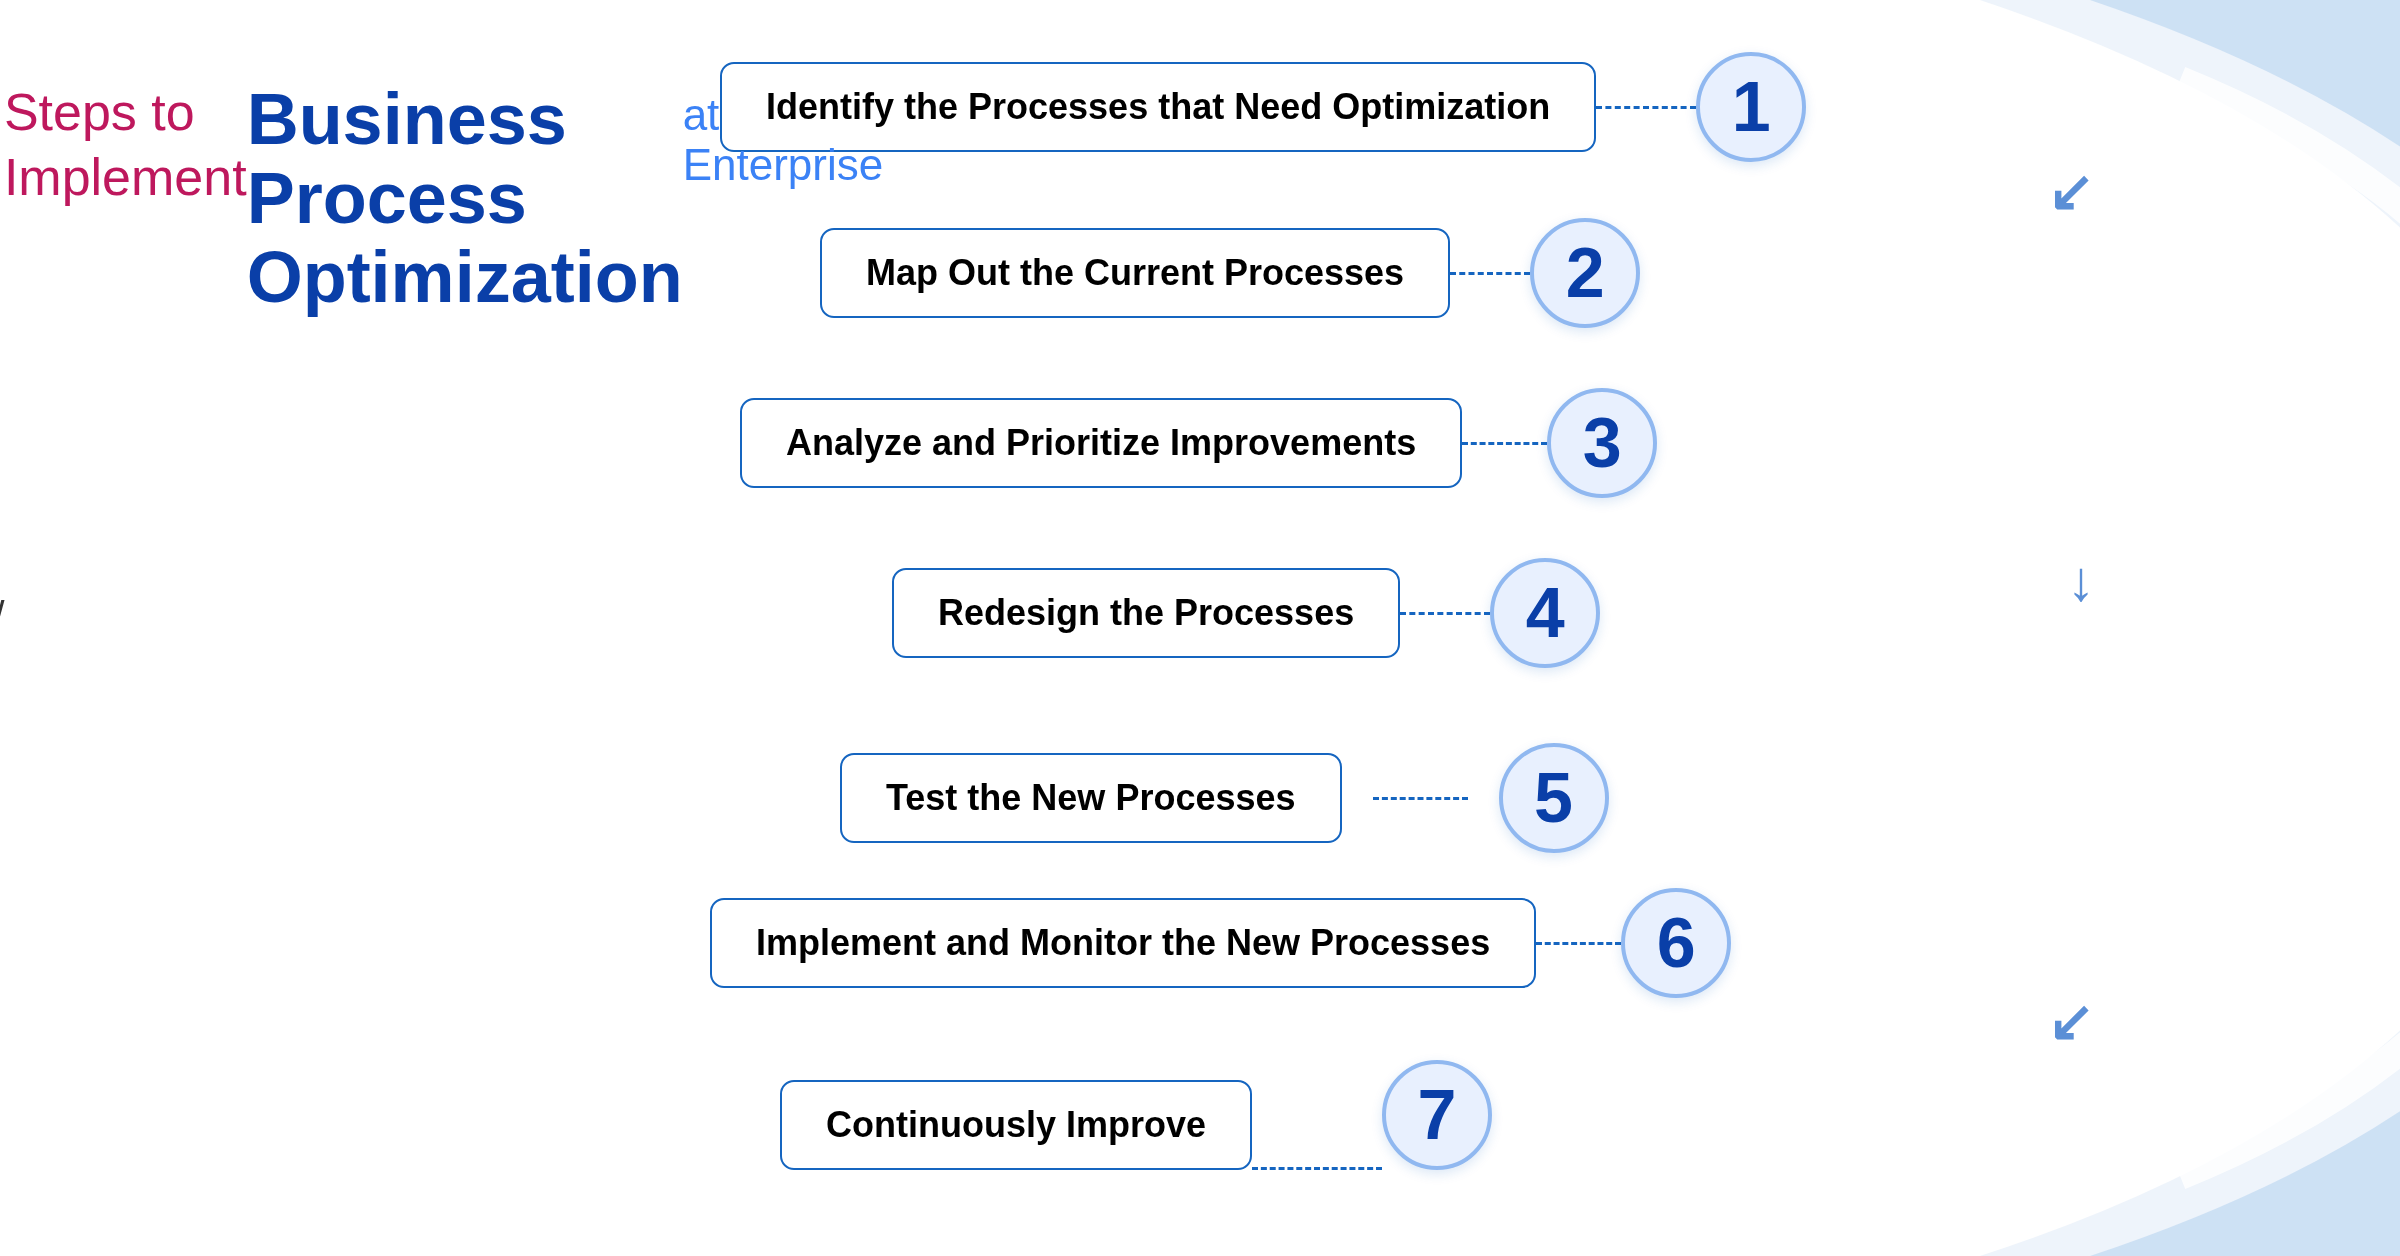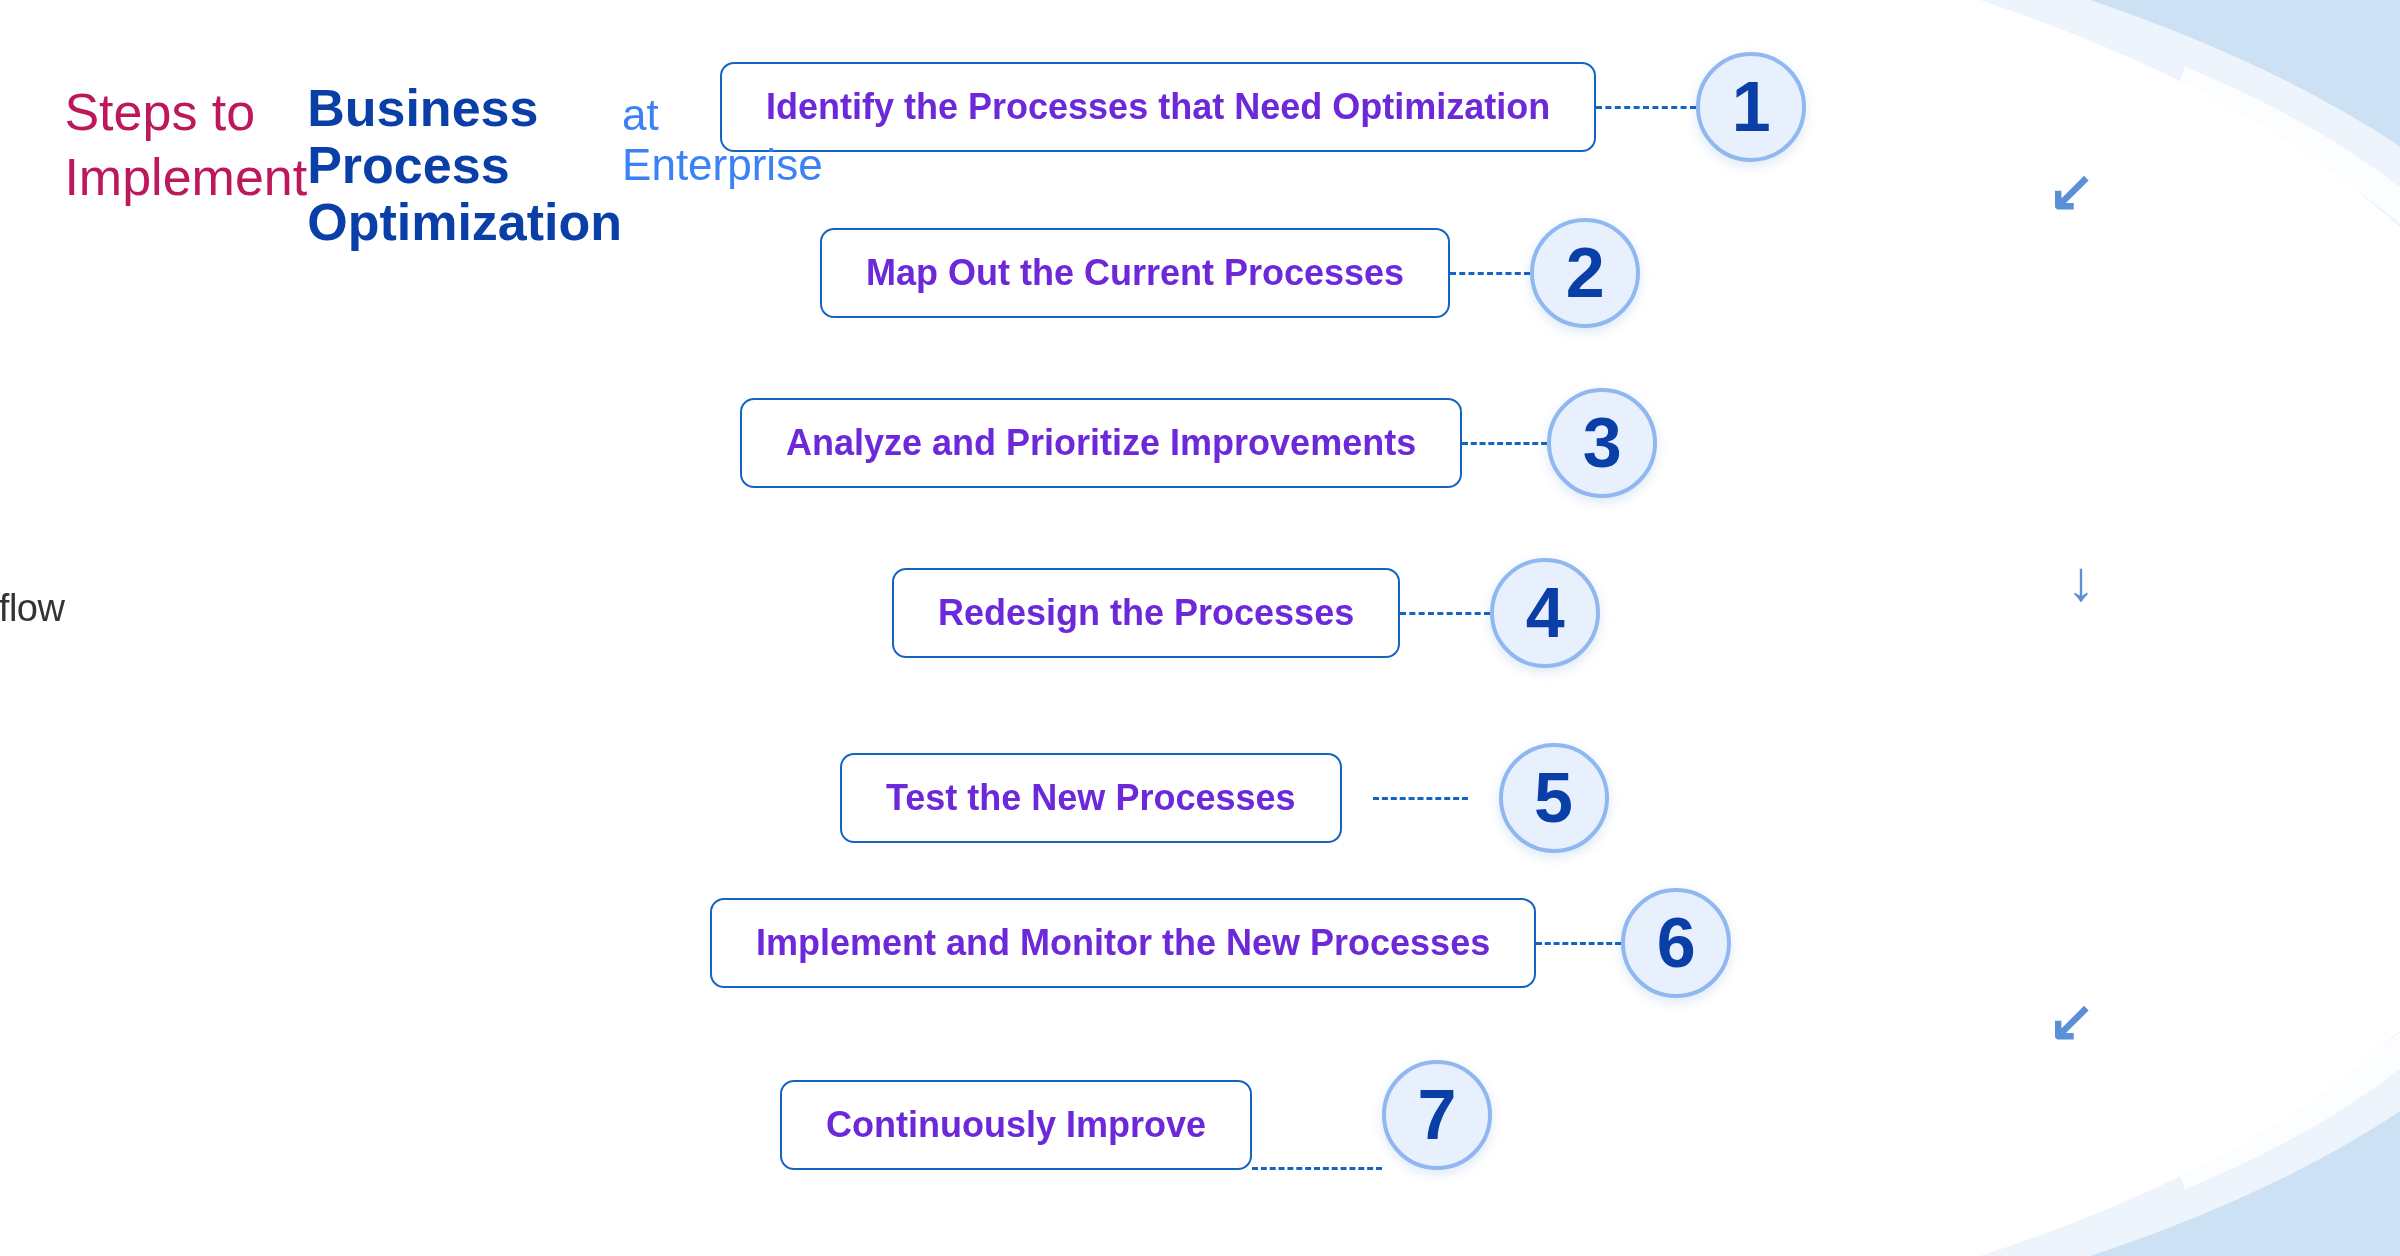--- a/index.html
+++ b/index.html
@@ -54,21 +54,21 @@
 
     .subtitle {
       font-size: 52px;
       font-weight: 400;
       color: #be185d;
       line-height: 1.25;
       margin-bottom: 10px;
     }
 
     .title-bold {
-      font-size: 52px;
+      font-size: 72px;
       font-weight: 800;
       color: #0a3fa8;
       line-height: 1.1;
       margin-bottom: 10px;
     }
 
     .at-enterprise {
       font-size: 44px;
       font-weight: 400;
       color: #3b82f6;
@@ -97,21 +97,21 @@
       gap: 0;
     }
 
     .step-box {
       background: #ffffff;
       border: 2.5px solid #1565c0;
       border-radius: 14px;
       padding: 22px 44px;
       font-size: 36px;
       font-weight: 600;
-      color: #6d28d9;
+      color: #000000;
       white-space: nowrap;
     }
 
     .dashed-line {
       height: 3px;
       background: transparent;
       border-top: 3px dashed #1565c0;
       display: flex;
       align-items: center;
     }

